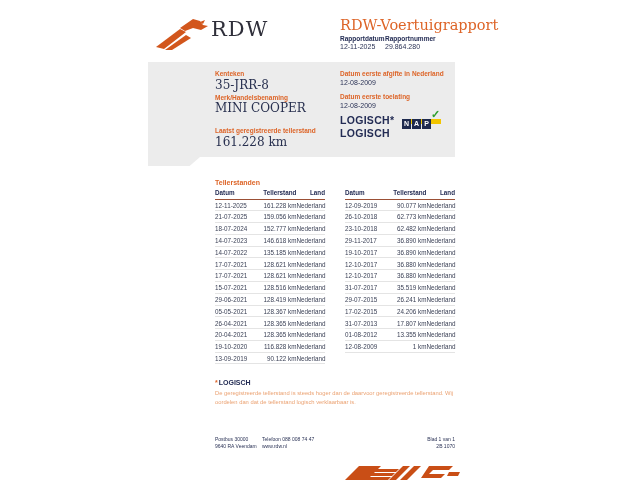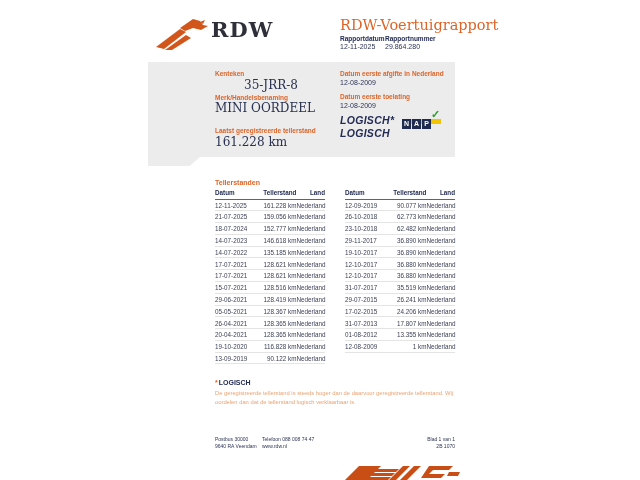--- a/index.html
+++ b/index.html
@@ -4,32 +4,32 @@
 <style>
   html,body { margin:0; padding:0; }
   body {
     width:640px; height:480px; position:relative; overflow:hidden;
     background:#ffffff; color:#232c54;
     font-family:"Liberation Sans", sans-serif;
   }
   .abs { position:absolute; }
 
   
-  .wordmark { font-family:"DejaVu Serif", serif; font-weight:bold; font-size:21px; color:#2f2f3a; letter-spacing:1px; }
+  .wordmark { font-family:"DejaVu Serif", serif; font-weight:normal; font-size:21px; color:#2f2f3a; letter-spacing:1px; }
   .doc-title { font-family:"DejaVu Serif", serif; font-weight:400; font-size:14.5px; color:#dd6427; }
   .olabel { color:#dd6427; font-size:6.5px; font-weight:bold; }
   .nlabel { color:#232c54; font-size:6.5px; font-weight:bold; }
   .smallval { color:#2b3356; font-size:7px; }
 
   
   .graybox { left:148px; top:62px; width:307px; height:95px; background:#ececec; }
   .graybox-notch { left:148px; top:157px; width:52px; height:9px; background:#ececec;
     clip-path:polygon(0 0, 100% 0, 80% 100%, 0 100%); }
   .serifval { font-family:"DejaVu Serif", serif; font-size:12px; color:#28304f; }
-  .oordeel { font-size:10.5px; font-weight:bold; color:#232c54; line-height:13px; letter-spacing:0.3px;font-style:italic; }
+  .oordeel { font-size:10.5px; font-weight:bold; color:#232c54; line-height:13px; letter-spacing:0.3px; }
 
   
   .nap { left:402px; top:112px; width:44px; height:16px; }
   .nap-bar { position:absolute; left:8px; top:7px; width:31px; height:4.5px; background:#f2c500; }
   .nap-sq { position:relative; display:inline-block; width:9px; height:10px; margin-right:1px;
     background:#1e2a4e; color:#ffffff; font-size:7px; font-weight:bold; text-align:center; line-height:10px; }
   .nap-check { position:absolute; left:29px; top:-4px; color:#2f9e2f; font-size:11px; font-weight:bold; }
 
   
   .vtable { position:absolute; width:110px; font-size:6.3px; color:#3c4257; }
@@ -67,24 +67,24 @@
 <div class="abs nlabel" style="left:340px;top:35px;">Rapportdatum</div>
 <div class="abs smallval" style="left:340px;top:43px;">12-11-2025</div>
 
 <div class="abs nlabel" style="left:385px;top:35px;">Rapportnummer</div>
 <div class="abs smallval" style="left:385px;top:43px;">29.864.280</div>
 
 <div class="abs graybox"></div>
 <div class="abs graybox-notch"></div>
 
 <div class="abs olabel" style="left:215px;top:70px;">Kenteken</div>
-<div class="abs serifval" style="left:215px;top:78px;margin-left:29px;">35-JRR-8</div>
+<div class="abs serifval" style="left:215px;top:78px;">35-JRR-8</div>
 
 <div class="abs olabel" style="left:215px;top:94px;">Merk/Handelsbenaming</div>
-<div class="abs serifval" style="left:215px;top:101px;">MINI OORDEEL</div>
+<div class="abs serifval" style="left:215px;top:101px;">MINI COOPER</div>
 
 <div class="abs olabel" style="left:215px;top:127px;">Laatst geregistreerde tellerstand</div>
 <div class="abs serifval" style="left:215px;top:135px;">161.228 km</div>
 
 <div class="abs olabel" style="left:340px;top:70px;">Datum eerste afgifte in Nederland</div>
 <div class="abs smallval" style="left:340px;top:79px;">12-08-2009</div>
 
 <div class="abs olabel" style="left:340px;top:93px;">Datum eerste toelating</div>
 <div class="abs smallval" style="left:340px;top:102px;">12-08-2009</div>
 

